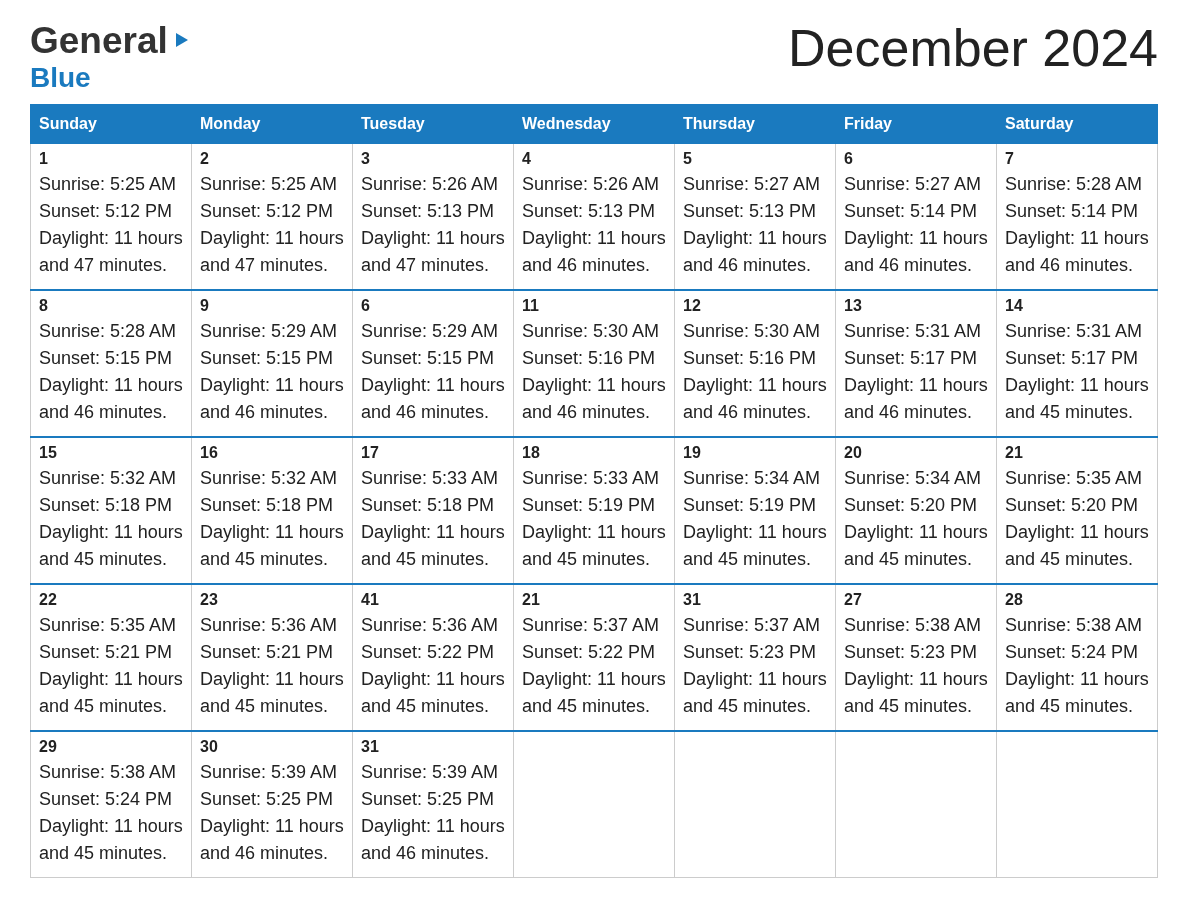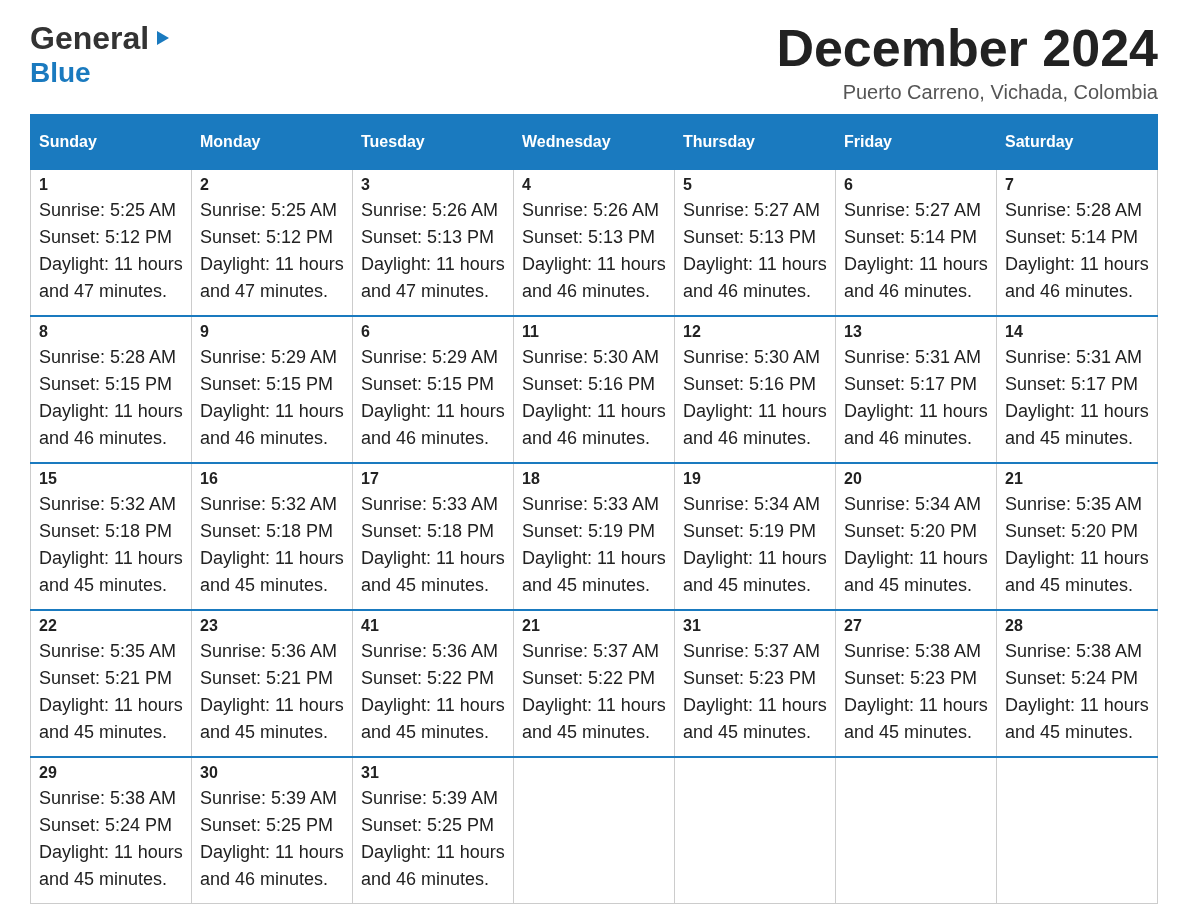--- a/index.html
+++ b/index.html
@@ -19,40 +19,40 @@
     .logo {
       display: flex;
       flex-direction: column;
       align-items: flex-start;
     }
     .title-area {
       text-align: right;
     }
     .month-title {
       font-size: 52px;
-      font-weight: bold;
+      font-weight: normal;
       color: #222;
       line-height: 1.1;
     }
     .location-title {
       font-size: 20px;
       color: #555;
       margin-top: 4px;
     }
     .calendar-table {
       width: 100%;
       border-collapse: collapse;
       margin-top: 8px;
     }
     .calendar-table thead tr th {
       background-color: #1a7abf;
       color: #fff;
       font-size: 16px;
       font-weight: bold;
-      padding: 18px 8px;
+      padding: 10px 8px;
       text-align: left;
       border: 1px solid #1a7abf;
     }
     .calendar-table tbody tr td {
       vertical-align: top;
       padding: 6px 8px 10px 8px;
       border: 1px solid #ccc;
       font-size: 12.5px;
       color: #222;
       width: 14.28%;
@@ -85,35 +85,34 @@
       align-items: center;
     }
   </style>
 </head>
 <body>
 
 <div class="header-area">
   <div class="logo">
     <div class="logo-text-col">
       <div class="logo-top-row">
-        <span style="font-size:32px;font-weight:bold;color:#333;">General</span>
+        <span style="font-size:37px;font-weight:bold;color:#333;">General</span>
         <span style="display:inline-block;margin-left:4px;margin-top:2px;">
           <svg width="18" height="18" viewBox="0 0 18 18">
             <polygon points="4,2 16,9 4,16" fill="#1a7abf"></polygon>
           </svg>
         </span>
       </div>
       <div>
         <span style="font-size:28px;font-weight:bold;color:#1a7abf;">Blue</span>
       </div>
     </div>
   </div>
   <div class="title-area">
     <div class="month-title">December 2024</div>
-    <div class="location-title">Puerto Carreno, Vichada, Colombia</div>
   </div>
 </div>
 
 <table class="calendar-table">
   <thead>
     <tr>
       <th>Sunday</th>
       <th>Monday</th>
       <th>Tuesday</th>
       <th>Wednesday</th>

